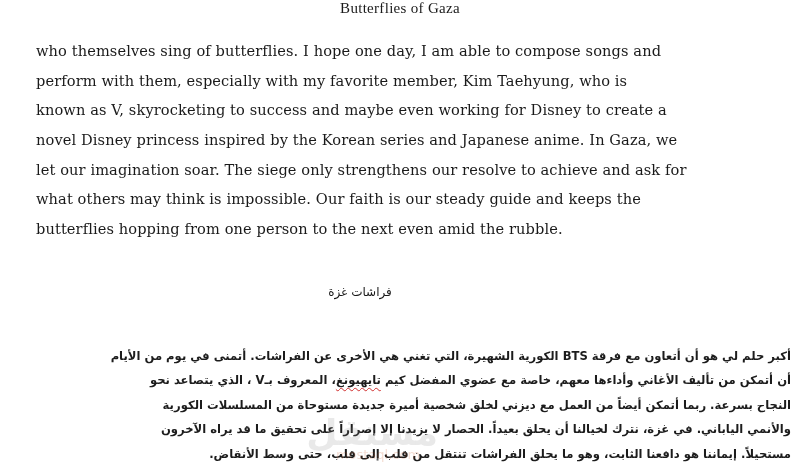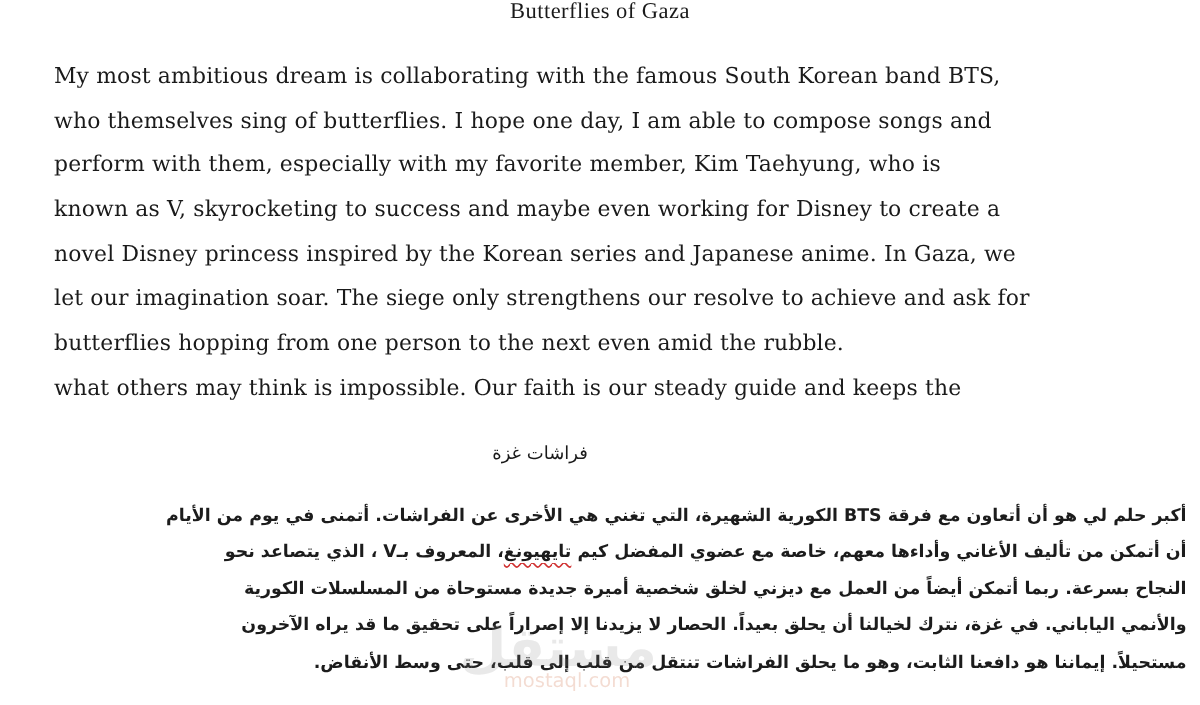--- a/index.html
+++ b/index.html
@@ -40,33 +40,33 @@
       font-size: 14.6px;
       letter-spacing: 0.1px;
     }
     .en-line {
       height: 29.7px;
       line-height: 29.7px;
       white-space: nowrap;
     }
     .ar-title {
       position: absolute;
-      top: 292px;
+      top: 282px;
       left: 0;
       width: 720px;
       text-align: center;
       direction: rtl;
       font-family: "DejaVu Sans", sans-serif;
       font-size: 12px;
       line-height: 20px;
     }
     .ar-body {
       position: absolute;
       right: 9px;
-      top: 331px;
+      top: 344px;
       width: 760px;
       direction: rtl;
       font-family: "DejaVu Sans", sans-serif;
       font-size: 11.6px;
       font-weight: bold;
       color: #1c1c1c;
     }
     .ar-line {
       height: 24.4px;
       line-height: 24.4px;
@@ -104,28 +104,27 @@
     }
   </style>
 </head>
 <body>
 
 <div class="page">
 
   <div class="en-title">Butterflies of Gaza</div>
 
   <div class="en-body">
-    <div class="en-line">My most ambitious dream is collaborating with the famous South Korean band BTS,</div>
     <div class="en-line">who themselves sing of butterflies. I hope one day, I am able to compose songs and</div>
     <div class="en-line">perform with them, especially with my favorite member, Kim Taehyung, who is</div>
     <div class="en-line">known as V, skyrocketing to success and maybe even working for Disney to create a</div>
     <div class="en-line">novel Disney princess inspired by the Korean series and Japanese anime. In Gaza, we</div>
     <div class="en-line">let our imagination soar. The siege only strengthens our resolve to achieve and ask for</div>
+    <div class="en-line">what others may think is impossible. Our faith is our steady guide and keeps the</div>
     <div class="en-line">butterflies hopping from one person to the next even amid the rubble.</div>
-    <div class="en-line">what others may think is impossible. Our faith is our steady guide and keeps the</div>
   </div>
 
   <div class="ar-title">فراشات غزة</div>
 
   <div class="ar-body">
     <div class="ar-line">أكبر حلم لي هو أن أتعاون مع فرقة BTS الكورية الشهيرة، التي تغني هي الأخرى عن الفراشات. أتمنى في يوم من الأيام</div>
     <div class="ar-line">
       <span>أن أتمكن من تأليف الأغاني وأداءها معهم، خاصة مع عضوي المفضل كيم</span>
       <span class="spell">تايهيونغ</span><span>، المعروف بـV ، الذي يتصاعد نحو</span>
     </div>

